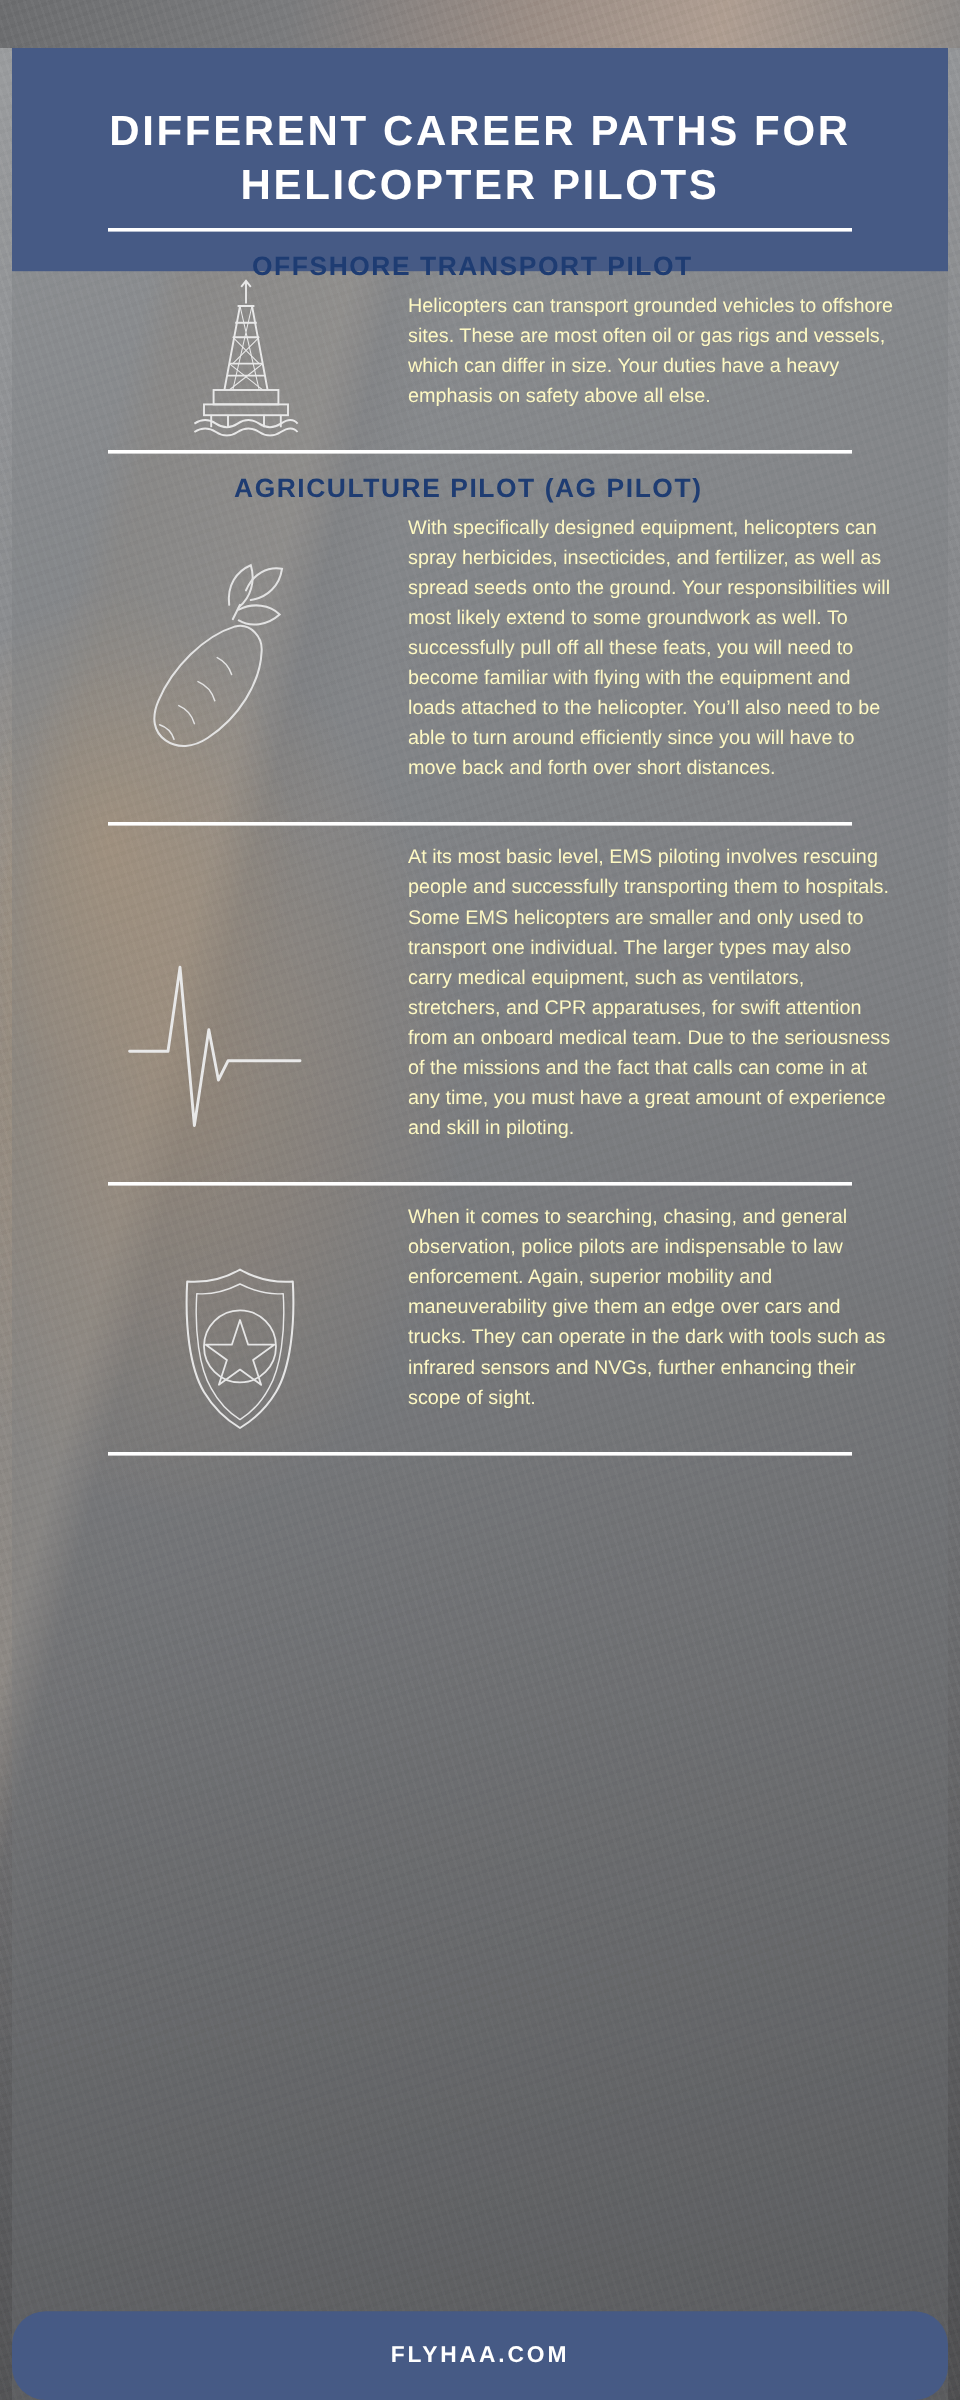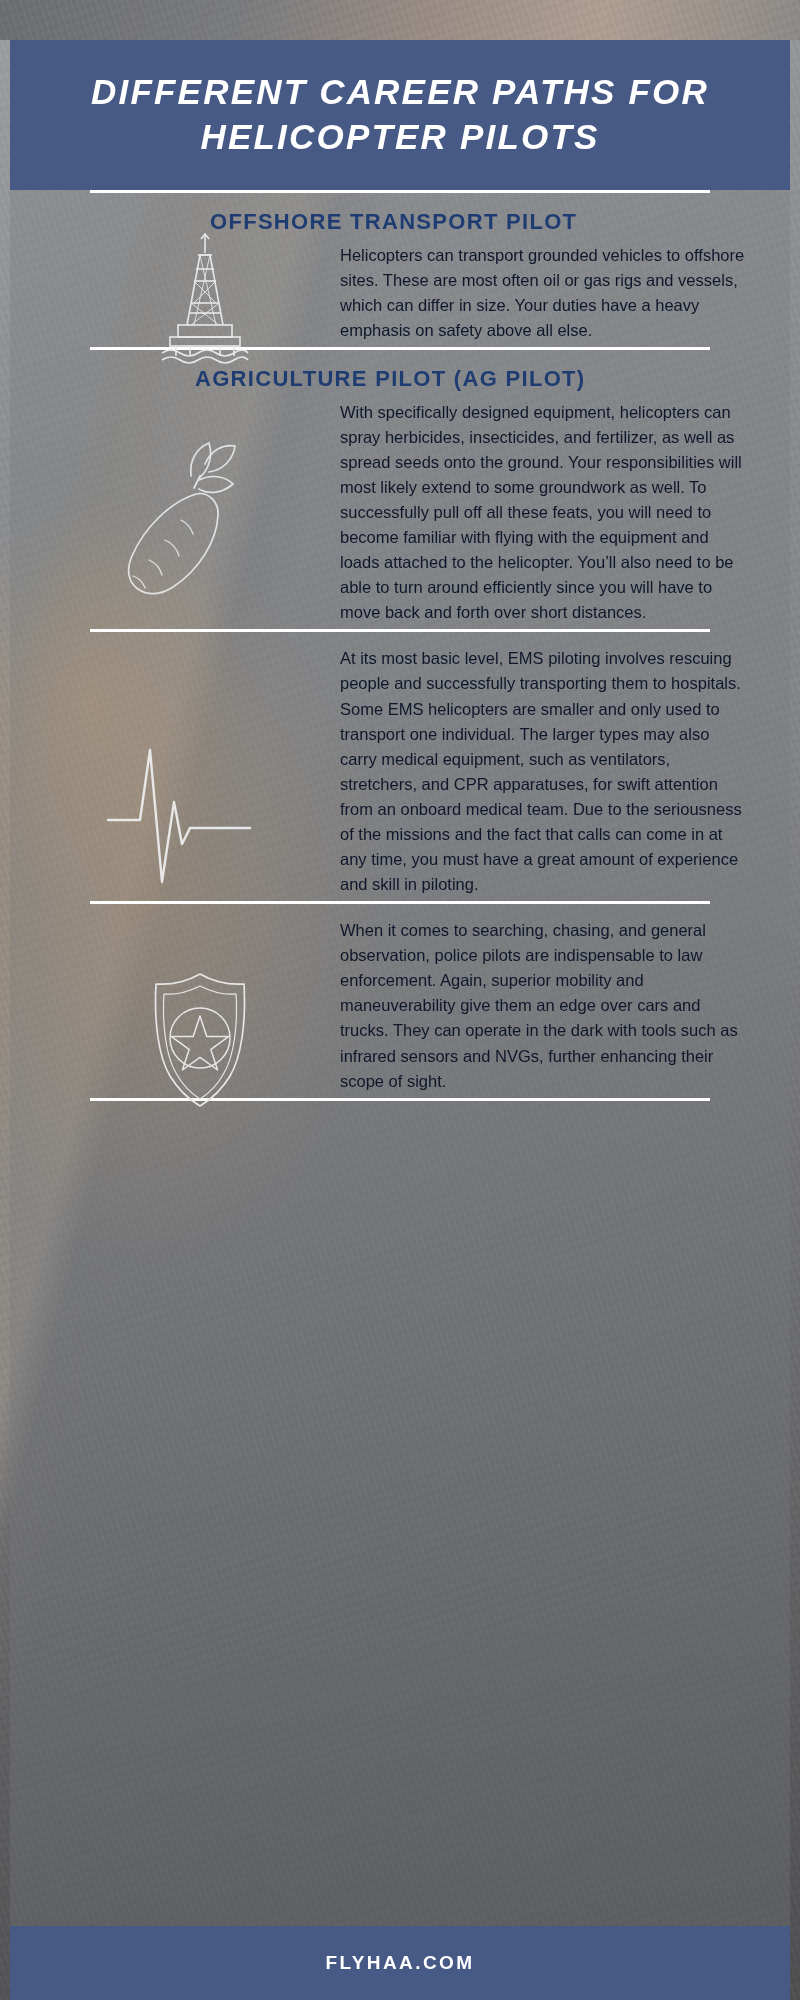--- a/index.html
+++ b/index.html
@@ -55,27 +55,26 @@
     position: absolute;
     top: 40px; left: 10px; right: 10px; bottom: 0;
     background: rgba(118,122,126,0.30);
   }
 
   
   .header {
     position: absolute;
     top: 40px; left: 10px;
     width: 780px;
-    height: 150px;
+    height: 186px;
     background: #465a85;
     display: flex;
     align-items: center;
     justify-content: center;
     flex-direction: column;
-    font-style: italic;
   }
   .header h1 {
     margin: 0;
     color: #ffffff;
     font-size: 35px;
     font-weight: bold;
     letter-spacing: 2.2px;
     line-height: 1.28;
     text-align: center;
     text-transform: uppercase;
@@ -87,40 +86,40 @@
     top: 190px; left: 10px;
     width: 780px;
   }
   .divider {
     height: 3px;
     background: #ffffff;
     margin: 0 80px;
   }
   .section {
     position: relative;
-    padding: 14px 0 4px 0;
+    padding: 14px 0 32px 0;
   }
   .sec-title {
     color: #1e3c72;
     font-size: 22px;
     font-weight: bold;
     letter-spacing: 1.3px;
     line-height: 1.35;
     text-transform: uppercase;
     margin: 0 0 6px 0;
     padding: 0 24px 0 200px;
   }
   .sec-title.wide {
     padding-left: 185px;
   }
   .sec-title.center-ish {
     padding-left: 200px;
   }
   .sec-body {
-    color: #0f172a;
+    color: #fef9c3;
     font-size: 16.5px;
     line-height: 1.52;
     margin: 0;
     padding: 0 40px 0 330px;
   }
   .sec-icon {
     position: absolute;
     left: 120px;
     width: 170px;
     display: flex;
@@ -140,20 +139,21 @@
   
   .footer {
     position: absolute;
     bottom: 0; left: 10px;
     width: 780px;
     height: 74px;
     background: #465a85;
     display: flex;
     align-items: center;
     justify-content: center;
+    border-radius: 28px;
   }
   .footer span {
     color: #ffffff;
     font-size: 19px;
     font-weight: bold;
     letter-spacing: 2.4px;
   }
 </style>
 </head>
 <body>

